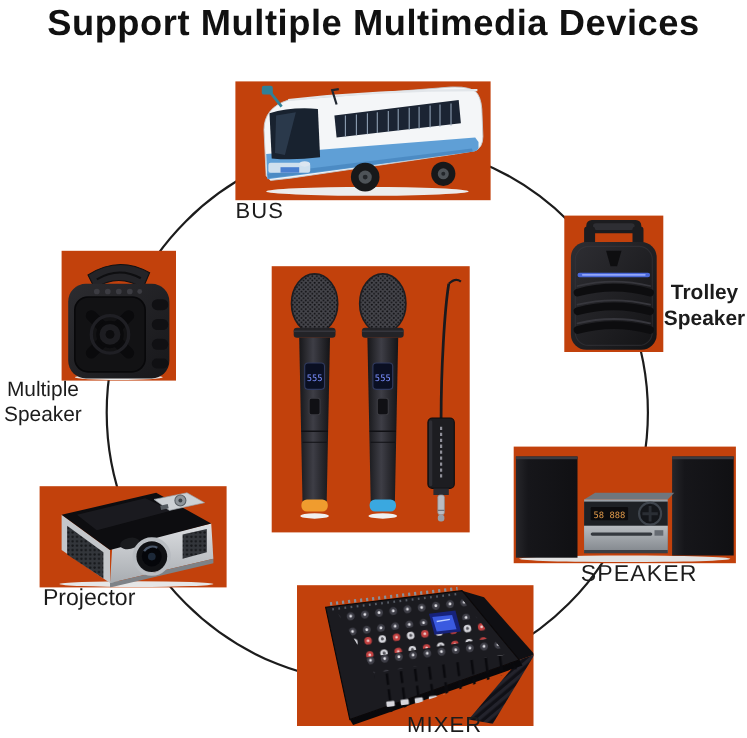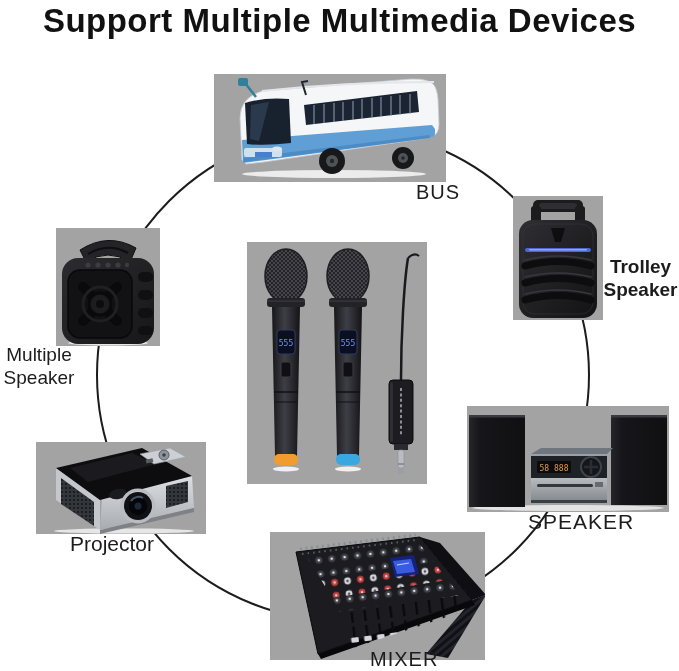--- a/index.html
+++ b/index.html
@@ -1,28 +1,28 @@
 <!DOCTYPE html>
 <html style="--text: #1a1a1a; --line: #1c1c1c; --bus-blue: #5f9fd6; --bus-blue-dark: #3f7fb8; --led-strip: #4a68d8; --hifi-display: #e09a4a; --mic-display: #7b8fff; --mic-ring-left: #f09c2e; --mic-ring-right: #3aa8e0;"><head>
 <meta charset="utf-8">
 <style>
   html,body{margin:0;padding:0;background:#fff;}
   .canvas{position:relative;width:679px;height:671px;background:#fff;overflow:hidden;
           font-family:"Liberation Sans",sans-serif;color:var(--text,#1a1a1a);}
   .title{position:absolute;top:2px;left:0;width:679px;text-align:center;
          font-size:33px;font-weight:700;letter-spacing:.5px;color:#111;}
   .ring{position:absolute;left:0;top:0;z-index:1;}
-  .device{position:absolute;z-index:2;background:#a3a3a3;}
+  .device{position:absolute;z-index:2;background:#c2410c;}
   .lbl{position:absolute;z-index:3;font-size:20px;color:#1c1c1c;white-space:nowrap;}
   .lbl.two{text-align:center;line-height:23px;font-size:19px;}
-  .lbl-bus{left:228px;top:181px;width:232px;text-align:right;letter-spacing:1px;}
+  .lbl-bus{left:214px;top:181px;width:232px;text-align:left;letter-spacing:1px;}
   .lbl-trolley{left:602px;top:255px;width:77px;font-weight:bold;}
   .lbl-portable{left:0px;top:343px;width:78px;}
   .lbl-speaker{left:528px;top:510px;font-size:21px;letter-spacing:1px;}
-  .lbl-projector{left:70px;top:532px;font-size:21px;}
+  .lbl-projector{left:39px;top:532px;font-size:21px;}
   .lbl-mixer{left:370px;top:648px;letter-spacing:1px;}
   svg{display:block;}
 </style>
 </head>
 <body>
 
 <div class="canvas">
 
   <div class="title">Support Multiple Multimedia Devices</div>
 

